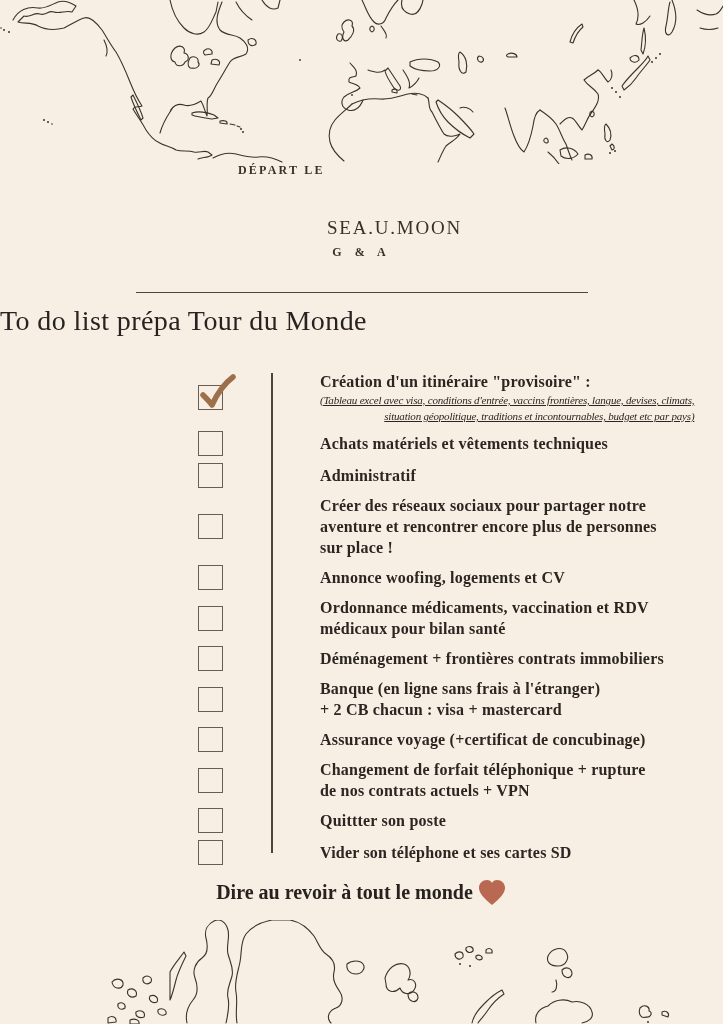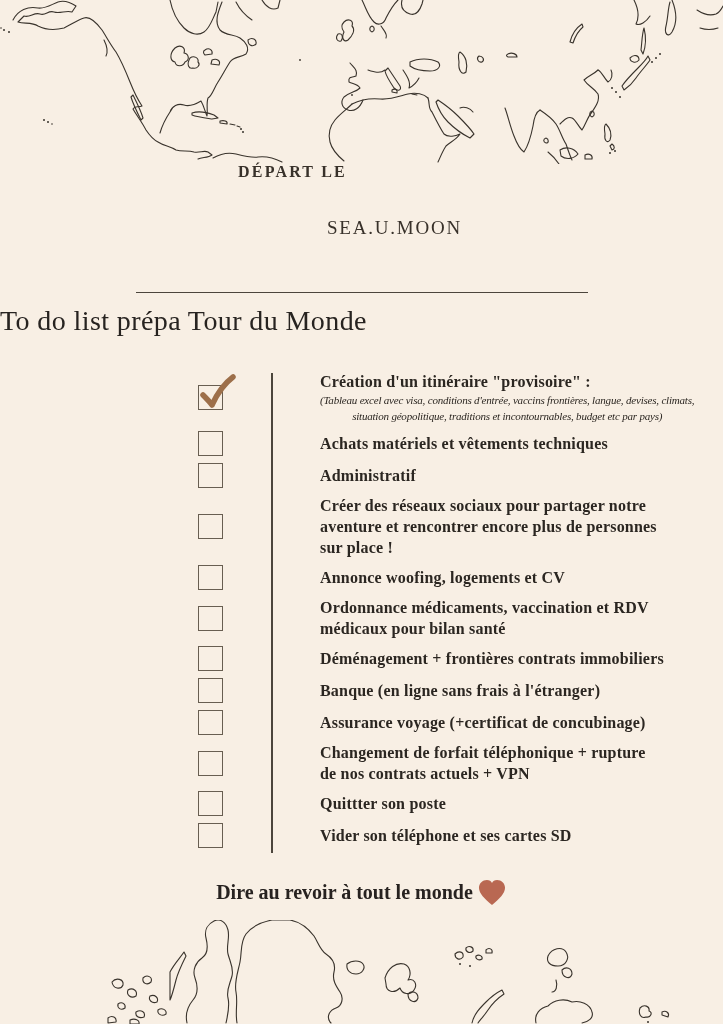--- a/index.html
+++ b/index.html
@@ -3,40 +3,40 @@
 <meta charset="utf-8">
 <style>
   html,body{margin:0;padding:0;background:#e8e2da;}
   .page{position:relative;width:723px;height:1024px;background:#f8efe4;overflow:hidden;
         font-family:"Liberation Serif", serif;color:#2b2621;}
   svg.map{position:absolute;left:0;}
   svg.map path{stroke:#39332c;fill:none;stroke-width:1.1;stroke-linecap:round;stroke-linejoin:round;}
   svg.map circle{fill:#39332c;stroke:none;}
   .map-top{top:0;}
   .map-bottom{top:920px;}
-  .depart{position:absolute;left:238px;top:163px;font-size:16px;font-weight:700;
+  .depart{position:absolute;left:238px;top:163px;font-size:12px;font-weight:700;
           letter-spacing:2.2px;color:#38312a;}
   .brand{position:absolute;top:217px;width:100%;text-align:center;font-size:19px;
          font-weight:500;letter-spacing:1.8px;color:#38312a;margin-left:33px;}
   .brand-sub{position:absolute;top:245px;width:100%;text-align:center;font-size:12px;
          font-weight:700;letter-spacing:5px;color:#38312a;}
   .rule{position:absolute;left:136px;top:292px;width:452px;height:1px;background:#4c453c;}
   .title{position:absolute;top:305px;width:100%;text-align:left;font-size:28px;
          font-weight:500;letter-spacing:0.4px;color:#272320;margin:0;}
   .checklist{position:absolute;left:198px;top:371px;width:525px;}
   .vline{position:absolute;left:73px;top:2px;width:1.5px;height:480px;background:#4c453c;}
   .row{display:flex;align-items:center;margin-bottom:7px;}
   .cbx{position:relative;width:23px;height:23px;border:1.6px solid #685e51;flex:0 0 auto;
        box-sizing:content-box;}
   .cbx svg{position:absolute;left:-3px;top:-13px;overflow:visible;}
   .itext{margin-left:97px;font-size:16px;font-weight:600;line-height:21px;
          letter-spacing:0.2px;color:#2b2621;}
   .itext .line{white-space:nowrap;}
   .itext .note{font-size:11px;font-style:italic;font-weight:500;line-height:16px;
-         text-align:center;letter-spacing:-0.2px;white-space:nowrap;}
+         text-align:right;letter-spacing:-0.2px;white-space:nowrap;text-decoration:underline;}
   .farewell{position:absolute;top:879px;width:100%;display:flex;justify-content:center;
          align-items:center;gap:4px;font-size:20px;font-weight:700;color:#272220;}
   .heart{display:inline-block;line-height:0;}
 </style>
 </head>
 <body>
 
 <div class="page">
 
   <svg class="map map-top" width="723" height="164" viewBox="0 0 723 164">
@@ -126,20 +126,21 @@
       <circle cx="1" cy="28" r="0.8"></circle>
     <circle cx="44" cy="120" r="1"></circle>
       <circle cx="48" cy="122" r="1"></circle>
       <circle cx="52" cy="124" r="0.8"></circle>
     <circle cx="352" cy="95" r="0.9"></circle>
       <circle cx="300" cy="60" r="0.9"></circle>
   </svg>
 
   <div class="depart">DÉPART LE</div>
   <div class="brand">SEA.U.MOON</div>
+  <div class="brand-sub">G &amp; A</div>
   <div class="rule"></div>
   <h1 class="title">To do list prépa Tour du Monde</h1>
 
   <div class="checklist">
     <div class="vline"></div>
     <div id="rows">
         <div class="row">
           <div class="cbx">
             <svg width="40" height="40" viewBox="0 0 40 40">
               <path d="M7,22 C11,26 14,29 16,32 C21,21 29,10 37,4" fill="none" stroke="#9d6f4a" stroke-width="5.5" stroke-linecap="round" stroke-linejoin="round"></path>
@@ -187,20 +188,21 @@
         <div class="row">
           <div class="cbx"></div>
           <div class="itext">
             <div class="line">Déménagement + frontières contrats immobiliers</div>
           </div>
         </div>
         <div class="row">
           <div class="cbx"></div>
           <div class="itext">
             <div class="line">Banque (en ligne sans frais à l'étranger)</div>
+            <div class="line">+ 2 CB chacun : visa + mastercard</div>
           </div>
         </div>
         <div class="row">
           <div class="cbx"></div>
           <div class="itext">
             <div class="line">Assurance voyage (+certificat de concubinage)</div>
           </div>
         </div>
         <div class="row">
           <div class="cbx"></div>

